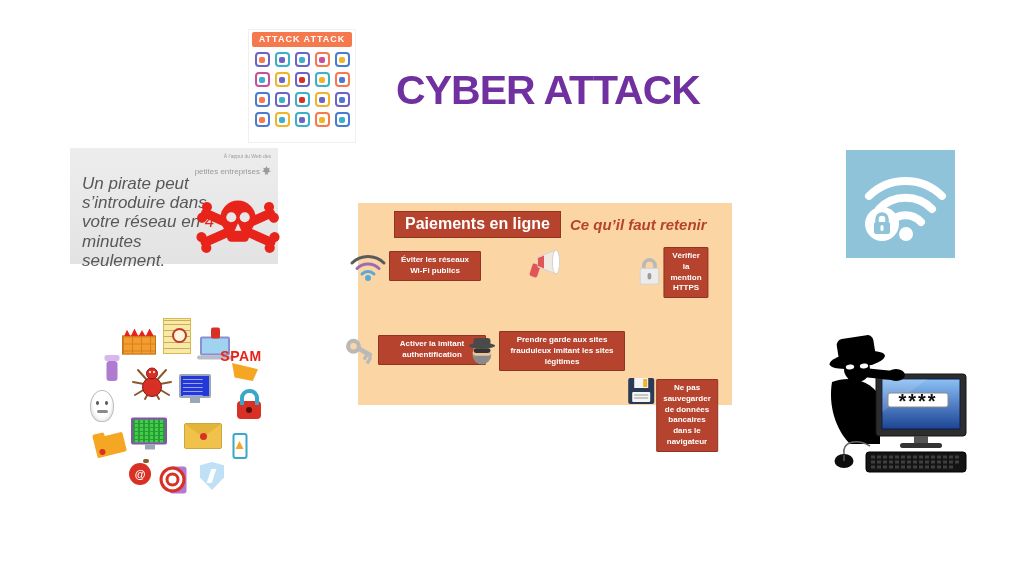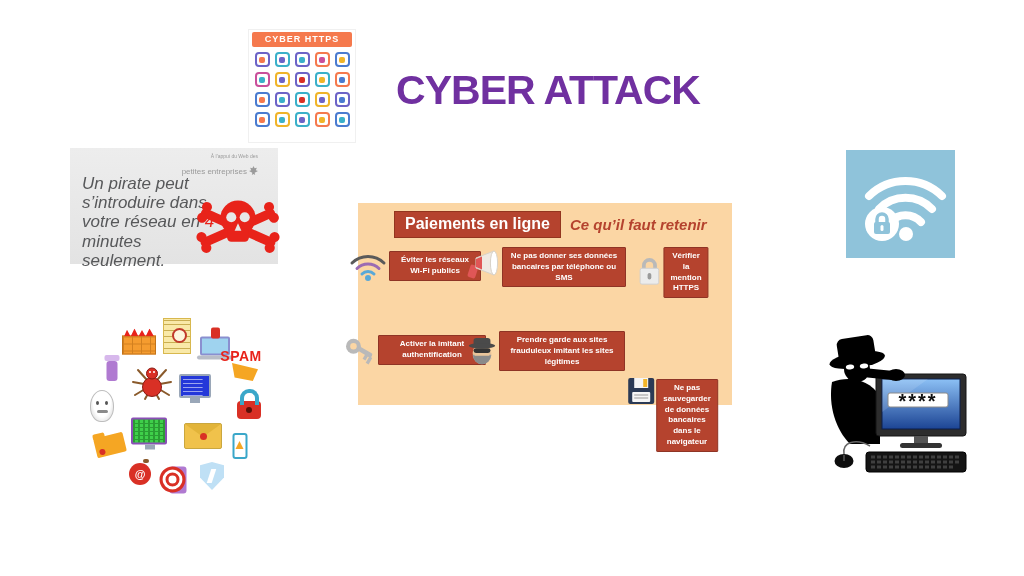--- a/index.html
+++ b/index.html
@@ -17,21 +17,21 @@
     color:#fff;font-weight:bold;font-size:9px;letter-spacing:1px;text-align:center;line-height:15px;}
   .poster-grid{display:grid;grid-template-columns:repeat(5,15px);grid-auto-rows:15px;
     gap:5px;justify-content:center;padding-top:2px;}
   .poster-tile{border:2px solid #888;border-radius:4px;background:#fff;display:flex;
     align-items:center;justify-content:center;}
   .poster-tile i{display:block;width:6px;height:6px;border-radius:2px;}
 
   
   .pirate-card{position:absolute;left:70px;top:148px;width:208px;height:116px;
     background:linear-gradient(180deg,#ededed,#e3e3e3);}
-  .pirate-attr{position:absolute;top:5px;right:20px;text-align:right;color:#9a9a9a;line-height:1.2;}
+  .pirate-attr{position:absolute;top:5px;right:7px;text-align:right;color:#9a9a9a;line-height:1.2;}
   .attr-small{font-size:5px;display:block;}
   .attr-big{font-size:8px;}
   .leaf{display:inline-block;vertical-align:middle;margin-left:2px;}
   .pirate-text{position:absolute;left:12px;top:26px;width:140px;margin:0;
     font-size:17px;line-height:1.13;color:#57585a;font-style:italic;}
   .pirate-num{color:#e8231a;}
   .skull{position:absolute;right:-2px;bottom:6px;}
 
   
   .panel{position:absolute;left:358px;top:203px;width:374px;height:202px;background:#fbd6a4;}
@@ -105,21 +105,21 @@
   .ci-envelope::before{content:"";position:absolute;top:0;left:0;width:0;height:0;
     border-left:18px solid transparent;border-right:18px solid transparent;border-top:13px solid #e2b439;}
   .ci-envelope::after{content:"";position:absolute;top:9px;left:15px;width:7px;height:7px;background:#d93025;border-radius:50%;}
 </style>
 </head>
 <body>
 
 <div class="slide">
 
   <div class="poster">
-    <div class="poster-banner">CYBER HTTPS</div>
+    <div class="poster-banner">ATTACK ATTACK</div>
     <div class="poster-grid" id="posterGrid">
         <div class="poster-tile" style="border-color: rgb(108, 99, 199);">
           <i style="background: rgb(245, 121, 77);"></i>
         </div>
         <div class="poster-tile" style="border-color: rgb(58, 176, 201);">
           <i style="background: rgb(108, 99, 199);"></i>
         </div>
         <div class="poster-tile" style="border-color: rgb(108, 99, 199);">
           <i style="background: rgb(58, 176, 201);"></i>
         </div>
@@ -235,21 +235,20 @@
         </div>
         <div class="pcell" style="left: 187px; top: 44px;">
           <div class="icon-slot">
             <svg width="38" height="32" viewBox="0 0 38 32">
               <rect x="5" y="15" width="8" height="13" rx="2" fill="#e05656" transform="rotate(18 9 21)"></rect>
               <polygon points="12,8 30,1 30,25 12,18" fill="#efe9e2" stroke="#d8d2c8"></polygon>
               <polygon points="12,9 18,6.6 18,19.4 12,17" fill="#e05656"></polygon>
               <ellipse cx="30" cy="13" rx="3.6" ry="12" fill="#fff" stroke="#d8d2c8"></ellipse>
             </svg>
           </div>
-          <div class="panel-label" style="max-width: 124px;">Ne pas donner ses données bancaires par téléphone ou SMS</div>
         </div>
         <div class="pcell" style="left: 314px; top: 44px;">
           <div class="icon-slot">
             <svg width="28" height="32" viewBox="0 0 30 34">
               <path d="M9 14 v-4 a6 6 0 0 1 12 0 v4" fill="none" stroke="#b9b9b9" stroke-width="4"></path>
               <rect x="5" y="13" width="20" height="17" rx="2" fill="#ececec" stroke="#cfcfcf"></rect>
               <rect x="13" y="18" width="4" height="7" rx="2" fill="#9a9a9a"></rect>
             </svg>
           </div>
           <div class="panel-label" style="max-width: 112px;">Vérifier la mention HTTPS</div>

